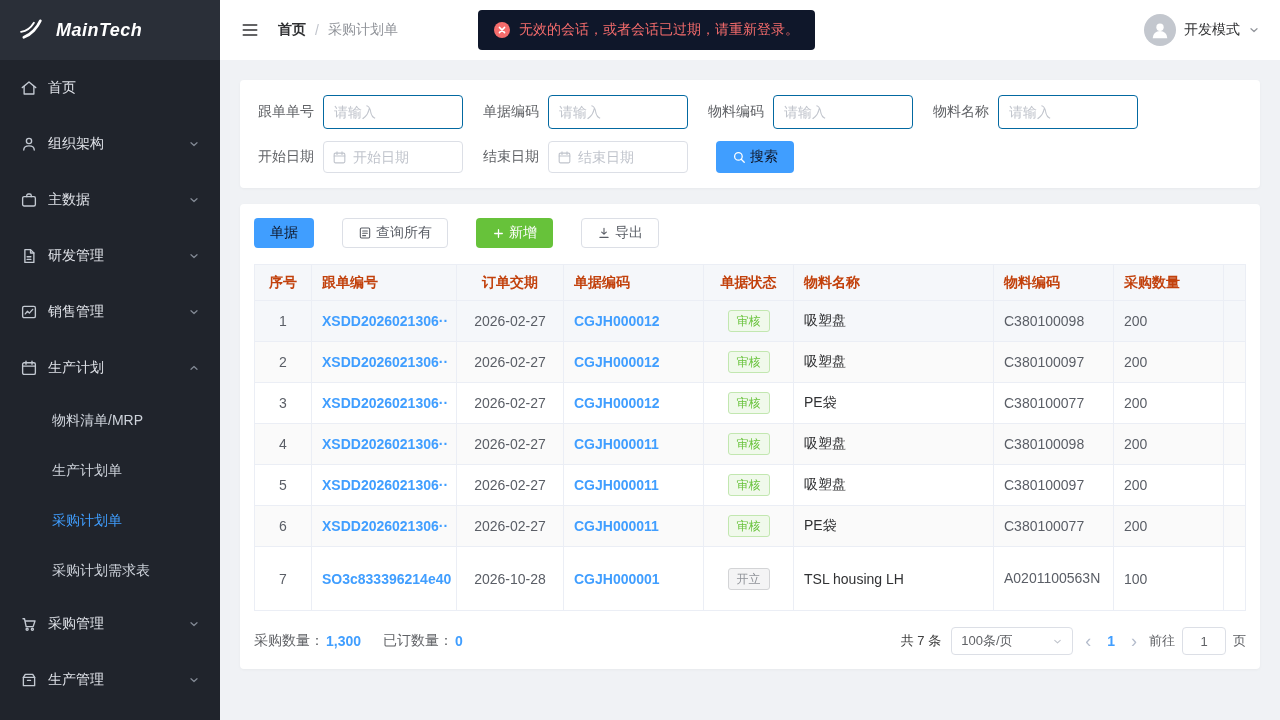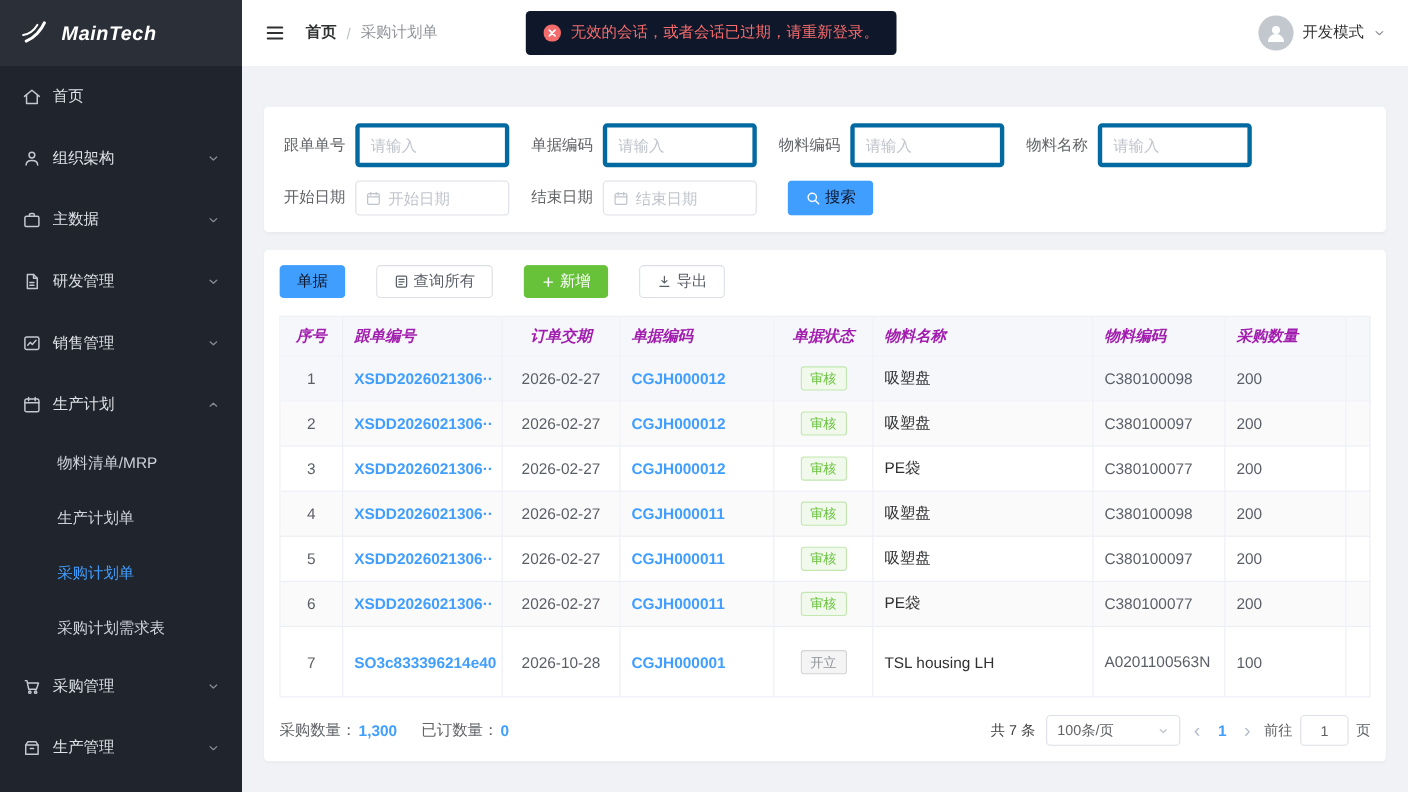--- a/index.html
+++ b/index.html
@@ -27,50 +27,50 @@
   .bc-home { font-weight:700; color:#303133; }
   .bc-sep { margin:0 9px; color:#c0c4cc; }
   .bc-current { color:#909399; }
   .alert { margin-left:80px; height:40px; display:flex; align-items:center; gap:9px; background:#0f172a; color:#f56c6c; border-radius:4px; padding:0 16px; font-size:14px; }
   .user-box { margin-left:auto; display:flex; align-items:center; gap:8px; cursor:pointer; }
   .avatar { width:32px; height:32px; border-radius:50%; background:#c3c7ce; display:flex; align-items:center; justify-content:center; overflow:hidden; }
   .user-mode { color:#303133; }
   .user-caret { display:flex; color:#909399; }
 
   
-  .content { flex:1; background:#f0f2f5; padding:20px; overflow:hidden;margin-top:17px; }
+  .content { flex:1; background:#f0f2f5; padding:20px; overflow:hidden; }
   .card { background:#fff; border-radius:4px; box-shadow:0 1px 3px rgba(0,0,0,.04); }
 
   
   .filter-card { padding:15px 14px; margin-bottom:16px; }
   .filter-row { display:flex; align-items:center; }
   .filter-row + .filter-row { margin-top:12px; }
   .field { display:flex; align-items:center; margin-right:16px; }
   .field-label { width:60px; text-align:right; color:#606266; margin-right:9px; white-space:nowrap; }
-  .text-input { width:140px; height:32px; border:4px solid #0369a1; border-radius:4px; padding:16px 10px; font-size:14px; color:#606266; font-family:inherit; outline:none; background:#fff; }
+  .text-input { width:140px; height:32px; border:1px solid #0369a1; border-radius:4px; padding:16px 10px; font-size:14px; color:#606266; font-family:inherit; outline:none; background:#fff; }
   .text-input::placeholder { color:#c0c4cc; }
   .date-wrap { width:140px; height:32px; border:1px solid #dcdfe6; border-radius:4px; display:flex; align-items:center; padding:0 8px; gap:6px; background:#fff; }
   .date-wrap svg { flex-shrink:0; }
   .date-wrap input { border:none; outline:none; width:100%; font-size:14px; color:#606266; font-family:inherit; }
   .date-wrap input::placeholder { color:#c0c4cc; }
 
   
   .btn { height:30px; display:inline-flex; align-items:center; justify-content:center; gap:4px; padding:0 15px; border-radius:4px; border:1px solid transparent; font-size:14px; font-family:inherit; cursor:pointer; background:#fff; white-space:nowrap; }
   .btn-primary { background:#409eff; color:#0f172a; }
   .btn-success { background:#67c23a; color:#fff; }
   .btn-plain { border-color:#dcdfe6; color:#5a5e66; }
   .search-btn { height:32px; margin-left:12px; }
 
   
   .table-card { padding:14px; }
   .toolbar { display:flex; align-items:center; gap:28px; margin-bottom:16px; }
 
   table { width:100%; border-collapse:collapse; table-layout:fixed; border:1px solid #ebeef5; }
   th, td { border-right:1px solid #ebeef5; border-bottom:1px solid #ebeef5; padding:0 10px; font-size:14px; overflow:hidden; }
-  th { height:36px; background:#f5f7fa; color:#a21caf; font-weight:700; text-align:left; white-space:nowrap;font-style:italic; }
+  th { height:36px; background:#f5f7fa; color:#c2410c; font-weight:700; text-align:left; white-space:nowrap; }
   td { height:41px; color:#5a5e66; }
   tr.tall td { height:64px; }
   tr.stripe td { background:#fafafa; }
   tr.hover td { background:#f5f7fa; }
   .al-c { text-align:center; }
   .al-r { }
   .link { color:#409eff; font-weight:700; cursor:pointer; text-decoration:none; white-space:nowrap; }
   .c-mname { color:#303133; }
   .c-mcode { word-break:break-all; line-height:1.45; }
   .badge { display:inline-block; height:22px; line-height:20px; padding:0 8px; font-size:12px; border-radius:3px; border:1px solid transparent; }

